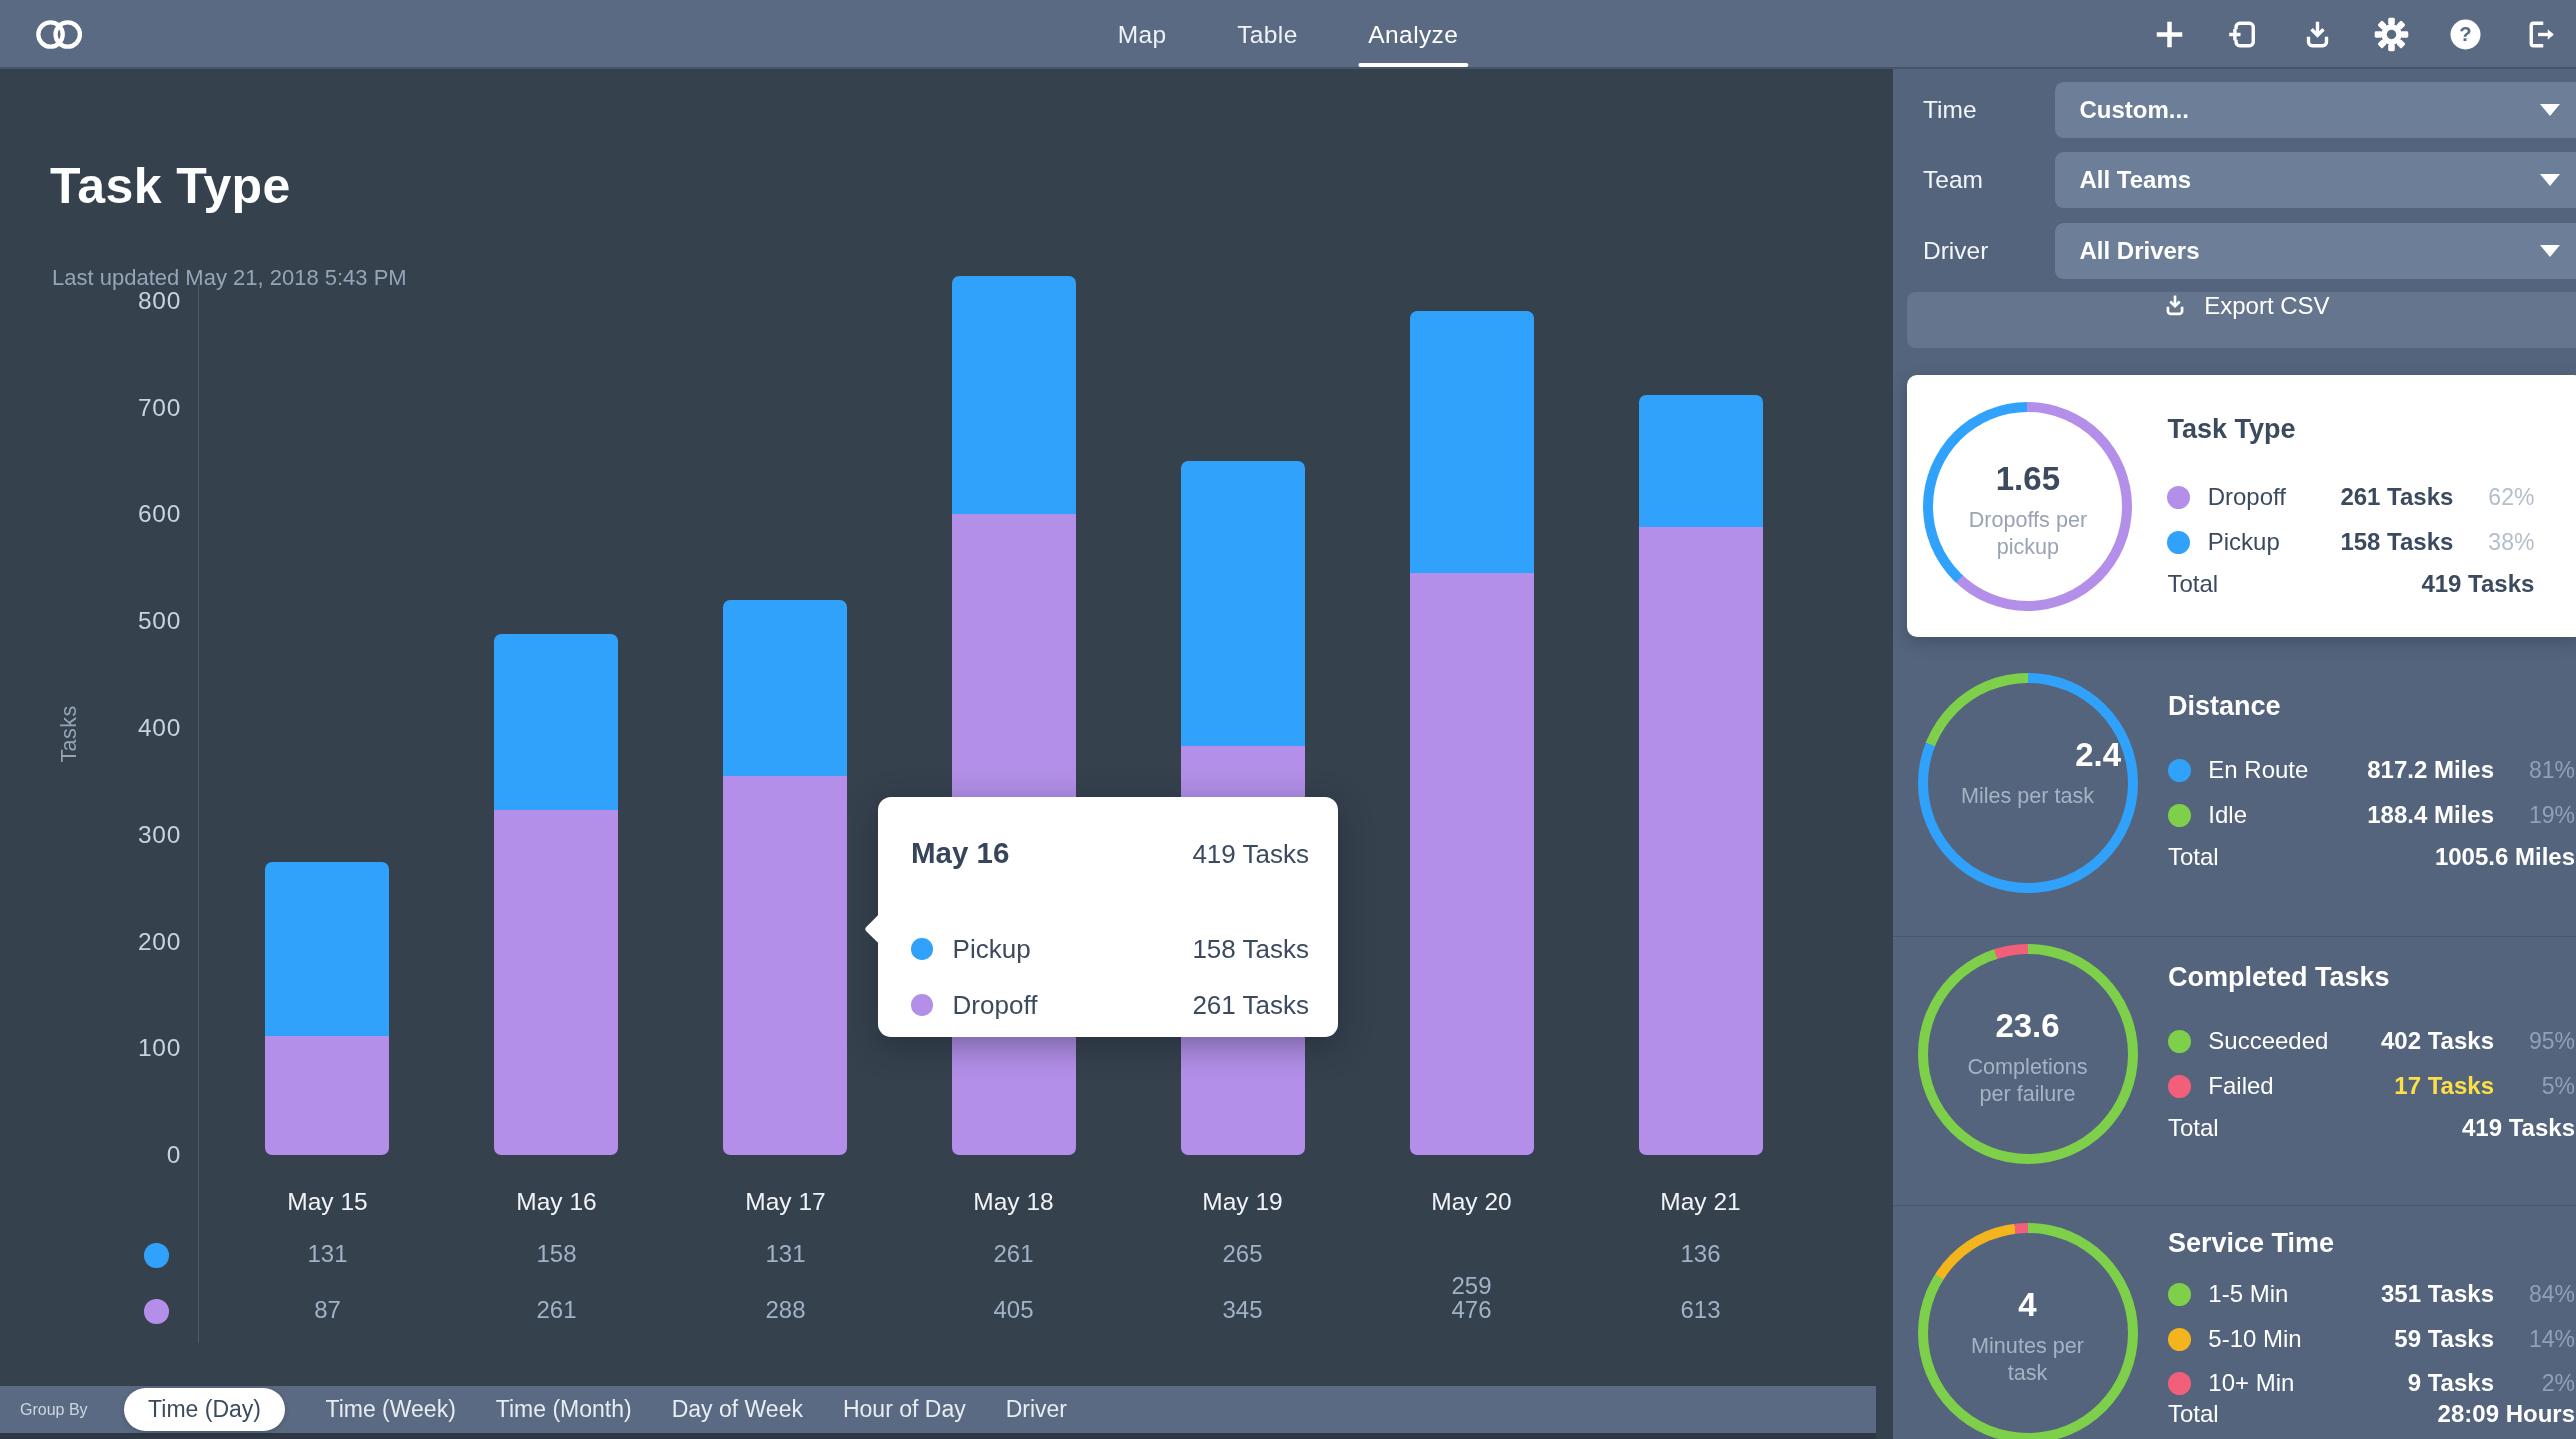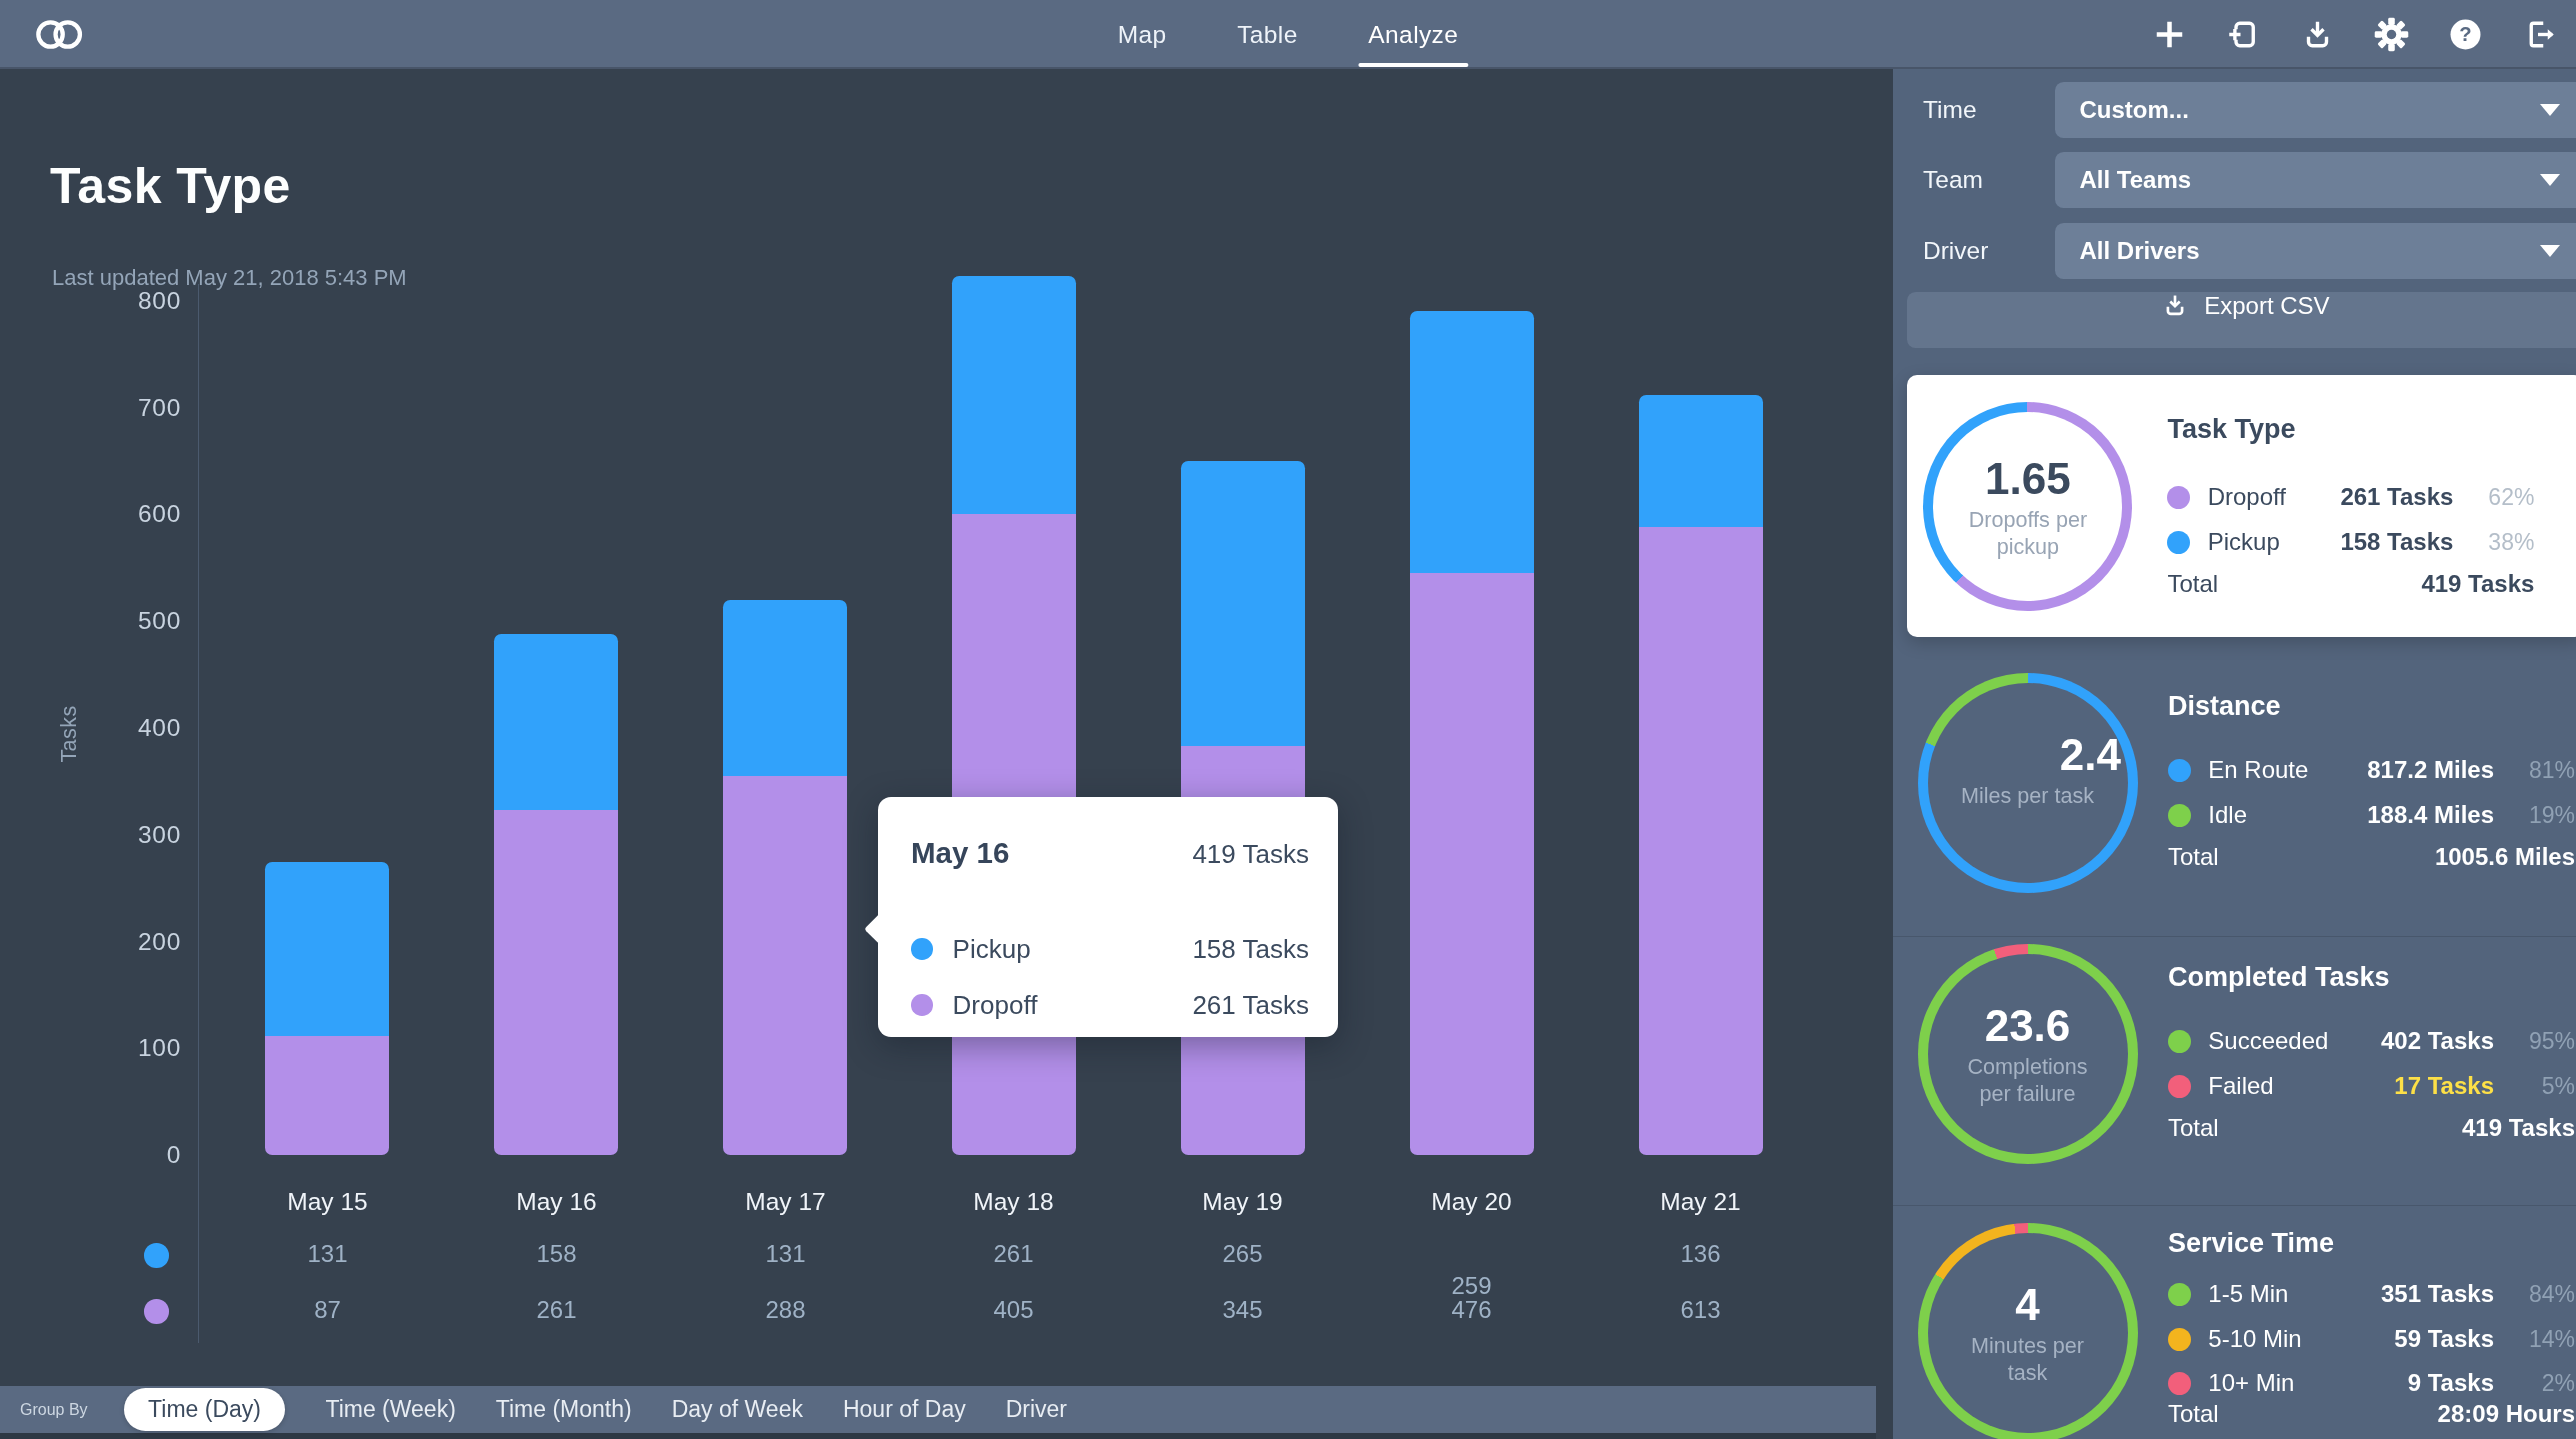--- a/index.html
+++ b/index.html
@@ -88,21 +88,21 @@
   .export-btn{position:absolute;left:14.4px;right:8.6px;top:223px;height:56px;background:var(--export);border-radius:8.6px;
     display:flex;align-items:flex-start;justify-content:center;gap:16px;cursor:pointer;}
   .export-btn span{font-size:24px;color:#fff;}
 
   .card{position:absolute;}
   .card.white{background:#fff;border-radius:10px;box-shadow:0 5.8px 17.3px rgba(0,0,0,.18);}
   .card.dark.divided{border-top:1.4px solid rgba(0,0,0,.13);}
   .donut{position:absolute;border-radius:50%;}
   .donut-hole{position:absolute;inset:10px;border-radius:50%;}
   .metric{position:absolute;text-align:center;}
-  .metric .num{font-size:44px;font-weight:700;line-height:47px;}
+  .metric .num{font-size:33px;font-weight:700;line-height:47px;}
   .metric .sub{font-size:21.6px;line-height:27px;margin-top:4.3px;}
   .card-title{position:absolute;font-size:27px;font-weight:700;}
   .leg-row{position:absolute;display:flex;align-items:center;height:32px;}
   .leg-dot{width:23px;height:23px;border-radius:50%;flex:none;}
   .leg-label{margin-left:17.3px;font-size:24px;}
   .leg-val{margin-left:auto;font-size:24px;font-weight:600;}
   .leg-pct{width:81px;text-align:right;font-size:23px;}
   .total-label{font-size:24px;}
   .total-val{margin-left:auto;font-size:24px;font-weight:600;}
 </style>

